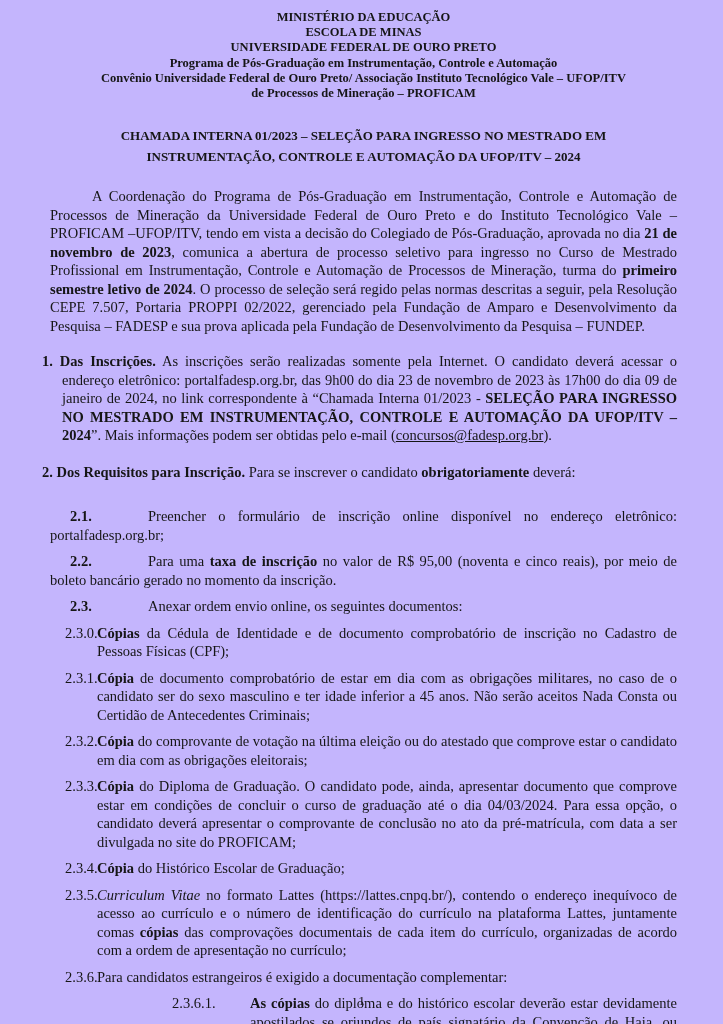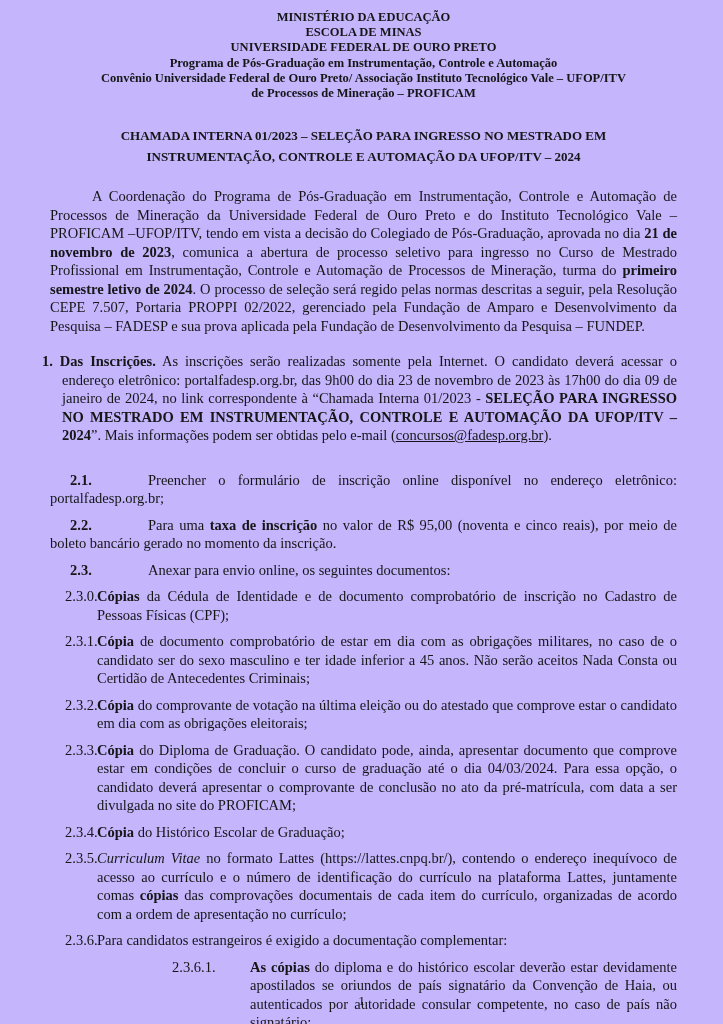--- a/index.html
+++ b/index.html
@@ -68,23 +68,24 @@
   </header>
 
   <div class="title">
     <div>CHAMADA INTERNA 01/2023 – SELEÇÃO PARA INGRESSO NO MESTRADO EM</div>
     <div>INSTRUMENTAÇÃO, CONTROLE E AUTOMAÇÃO DA UFOP/ITV – 2024</div>
   </div>
 
   <main>
       <p class="para intro"><span>A Coordenação do Programa de Pós-Graduação em Instrumentação, Controle e Automação de Processos de Mineração da Universidade Federal de Ouro Preto e do Instituto Tecnológico Vale – PROFICAM –UFOP/ITV, tendo em vista a decisão do Colegiado de Pós-Graduação, aprovada no dia </span><span class="b">21 de novembro de 2023</span><span>, comunica a abertura de processo seletivo para ingresso no Curso de Mestrado Profissional em Instrumentação, Controle e Automação de Processos de Mineração, turma do </span><span class="b">primeiro semestre letivo de 2024</span><span>. O processo de seleção será regido pelas normas descritas a seguir, pela Resolução CEPE 7.507, Portaria PROPPI 02/2022, gerenciado pela Fundação de Amparo e Desenvolvimento da Pesquisa – FADESP e sua prova aplicada pela Fundação de Desenvolvimento da Pesquisa – FUNDEP.</span></p>
       <p class="para sec sec1"><span class="b">1. Das Inscrições.</span><span> As inscrições serão realizadas somente pela Internet. O candidato deverá acessar o endereço eletrônico: portalfadesp.org.br, das 9h00 do dia 23 de novembro de 2023 às 17h00 do dia 09 de janeiro de 2024, no link correspondente à “Chamada Interna 01/2023 - </span><span class="b">SELEÇÃO PARA INGRESSO NO MESTRADO EM INSTRUMENTAÇÃO, CONTROLE E AUTOMAÇÃO DA UFOP/ITV – 2024</span><span>”. Mais informações podem ser obtidas pelo e-mail (</span><span class="u">concursos@fadesp.org.br</span><span>).</span></p>
+      <p class="para sec sec2"><span class="b">2. Dos Requisitos para Inscrição.</span><span> Para se inscrever o candidato </span><span class="b">obrigatoriamente</span><span> deverá:</span></p>
       <p class="para l1 first"><span class="num b">2.1.</span><span>Preencher o formulário de inscrição online disponível no endereço eletrônico: portalfadesp.org.br;</span></p>
       <p class="para l1"><span class="num b">2.2.</span><span>Para uma </span><span class="b">taxa de inscrição</span><span> no valor de R$ 95,00 (noventa e cinco reais), por meio de boleto bancário gerado no momento da inscrição.</span></p>
-      <p class="para l1"><span class="num b">2.3.</span><span>Anexar para envio online, os seguintes documentos:</span></p>
+      <p class="para l1"><span class="num b">2.3.</span><span>Anexar ordem envio online, os seguintes documentos:</span></p>
       <p class="para l2"><span class="num">2.3.0.</span><span class="b">Cópias</span><span> da Cédula de Identidade e de documento comprobatório de inscrição no Cadastro de Pessoas Físicas (CPF);</span></p>
       <p class="para l2"><span class="num">2.3.1.</span><span class="b">Cópia</span><span> de documento comprobatório de estar em dia com as obrigações militares, no caso de o candidato ser do sexo masculino e ter idade inferior a 45 anos. Não serão aceitos Nada Consta ou Certidão de Antecedentes Criminais;</span></p>
       <p class="para l2"><span class="num">2.3.2.</span><span class="b">Cópia</span><span> do comprovante de votação na última eleição ou do atestado que comprove estar o candidato em dia com as obrigações eleitorais;</span></p>
       <p class="para l2"><span class="num">2.3.3.</span><span class="b">Cópia</span><span> do Diploma de Graduação. O candidato pode, ainda, apresentar documento que comprove estar em condições de concluir o curso de graduação até o dia 04/03/2024. Para essa opção, o candidato deverá apresentar o comprovante de conclusão no ato da pré-matrícula, com data a ser divulgada no site do PROFICAM;</span></p>
       <p class="para l2"><span class="num">2.3.4.</span><span class="b">Cópia</span><span> do Histórico Escolar de Graduação;</span></p>
       <p class="para l2"><span class="num">2.3.5.</span><span class="i">Curriculum Vitae</span><span> no formato Lattes (https://lattes.cnpq.br/), contendo o endereço inequívoco de acesso ao currículo e o número de identificação do currículo na plataforma Lattes, juntamente comas </span><span class="b">cópias</span><span> das comprovações documentais de cada item do currículo, organizadas de acordo com a ordem de apresentação no currículo;</span></p>
       <p class="para l2"><span class="num">2.3.6.</span><span>Para candidatos estrangeiros é exigido a documentação complementar:</span></p>
       <p class="para l3"><span class="num">2.3.6.1.</span><span class="b">As cópias</span><span> do diploma e do histórico escolar deverão estar devidamente apostilados se oriundos de país signatário da Convenção de Haia, ou autenticados por autoridade consular competente, no caso de país não signatário;</span></p>
     </main>
 

